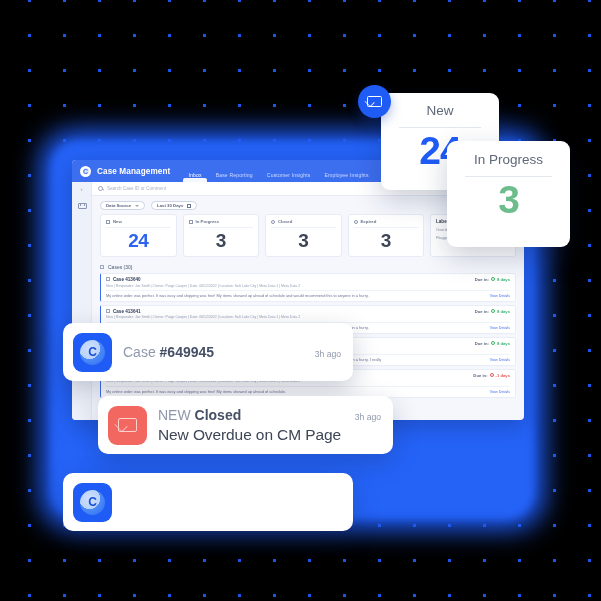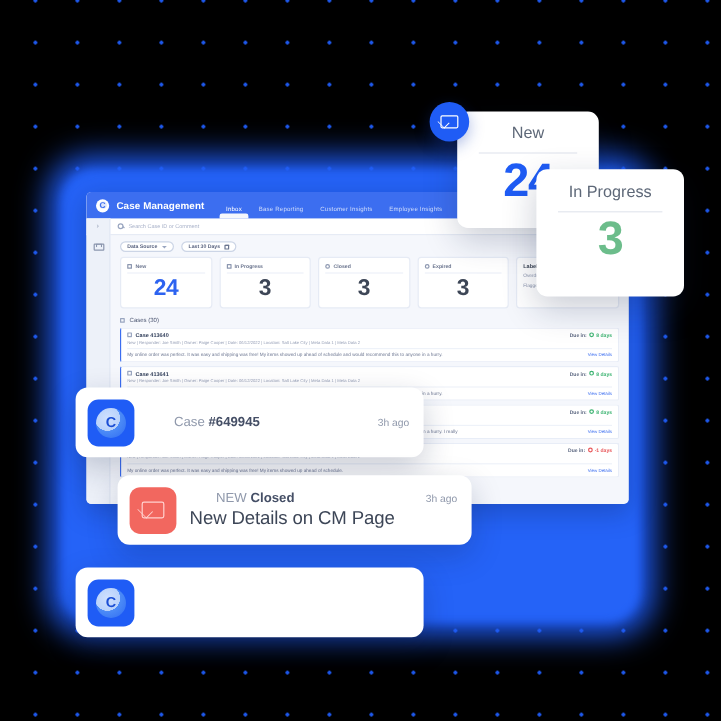--- a/index.html
+++ b/index.html
@@ -201,21 +201,21 @@
   }
   .cglyph span { color:#1b4ed4; }
   .env2 { width:19px;height:14px;border:1.7px solid #ffd2cf; border-radius:2px; position:relative;}
   .env2::after{
     content:""; position:absolute; left:.6px; top:.4px; width:12px;height:12px;
     border-right:1.7px solid #ffd2cf;border-bottom:1.7px solid #ffd2cf;
     transform: rotate(45deg) scale(.82,.6); transform-origin: top left;
   }
   .tbody { flex:1; min-width:0; }
   .trow1 { display:flex; align-items:baseline; }
-  .tkicker { font-size: 11px; color:#8f98ab;margin-left:22px; }
+  .tkicker { font-size: 14px; color:#8f98ab; }
   .tkicker b { color:#454f66; font-weight:700; }
   .ttime { margin-left:auto; font-size: 8.6px; color:#8f98ab; }
   .ttitle { font-size: 15.5px; color:#3d4657; margin-top: 3px; font-weight:400; letter-spacing:-.1px;}
 </style>
 </head>
 <body>
 
 <div id="stage">
 
   <div id="dots"></div>
@@ -413,21 +413,21 @@
 
   <div class="toast" id="toast2">
     <div class="tico red">
       <div class="env2"></div>
     </div>
     <div class="tbody">
       <div class="trow1">
         <div class="tkicker"><span>NEW </span><b>Closed</b></div>
         <div class="ttime">3h ago</div>
       </div>
-      <div class="ttitle">New Details on CM Page</div>
+      <div class="ttitle">New Overdue on CM Page</div>
     </div>
   </div>
 
   <div class="toast" id="toast3">
     <div class="tico blue">
       <div class="cglyph">
           <span>C</span>
         </div>
     </div>
     <div class="tbody">

